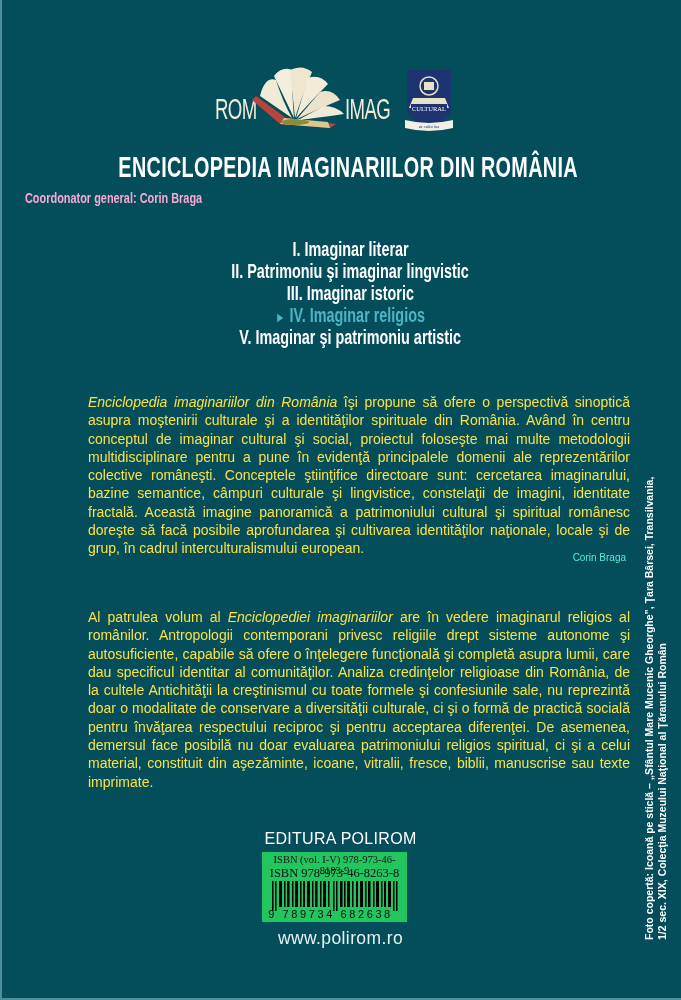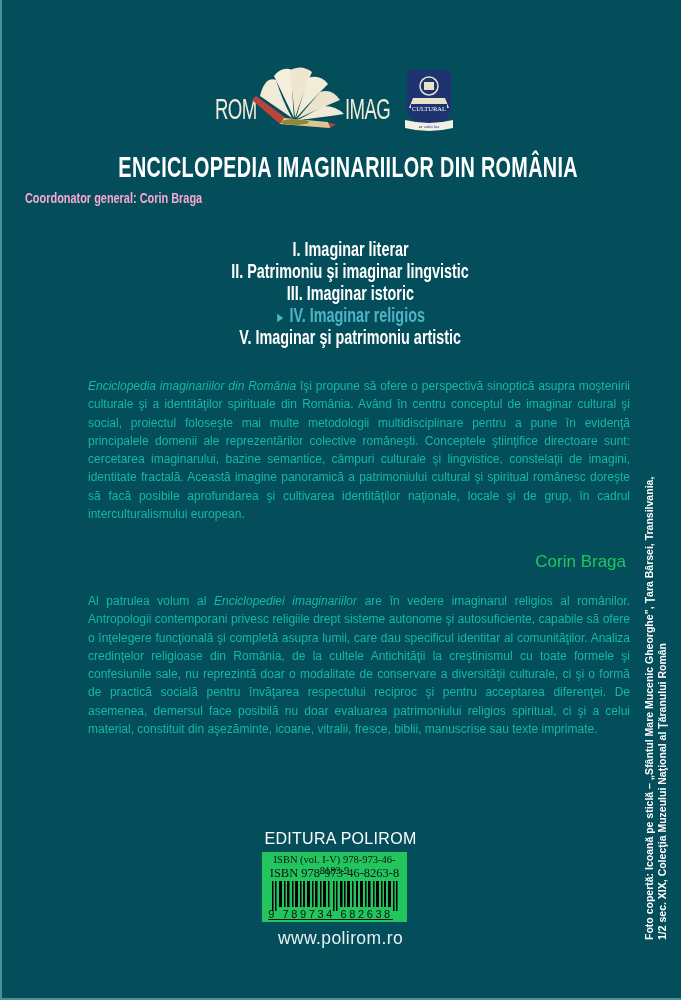--- a/index.html
+++ b/index.html
@@ -45,47 +45,48 @@
     .volume {
       color: #ffffff; font-weight: bold; font-size: 20px; line-height: 22px; height: 22px; padding-left: 20px;
     }
     .volume span.inner { display: inline-block; transform: scaleX(0.72); transform-origin: center; white-space: nowrap; }
     .volume.active { color: #4fb3c6; }
     .volume .arrow { font-size: 14px; margin-right: 6px; }
 
     
     .para {
       position: absolute; left: 88px; width: 542px;
-      color: #14b8a6; font-size: 12px; line-height: 18.3px;
+      color: #fde047; font-size: 14px; line-height: 18.3px;
       text-align: justify;
+      margin-top: 16px;
     }
     .para1 { top: 377px; }
     .para2 { top: 592px; }
     .para em { font-style: italic; }
     .signature {
       position: absolute; top: 552px; right: 55px;
-      color: #22c55e; font-size: 17px;
+      color: #5eead4; font-size: 10px;
     }
 
     
     .publisher {
       position: absolute; top: 830px; left: 0; width: 681px; text-align: center;
       color: #ffffff; font-weight: normal; font-size: 16px; letter-spacing: 0.3px;
     }
     .isbn-box {
       position: absolute; left: 262px; top: 852px; width: 145px; height: 70px;
       background: #22c55e; color: #111;
       font-family: "Liberation Serif", serif;
     }
     .isbn-line1 { position: absolute; top: 2px; left: 0; width: 145px; text-align: center; font-size: 10.5px; }
     .isbn-line2 { position: absolute; top: 14px; left: 0; width: 145px; text-align: center; font-size: 12.5px; }
     .barcode { position: absolute; left: 10px; top: 29px; width: 128px; height: 30px; }
     .barcode-digits {
       position: absolute; top: 56px; left: 0; width: 137px; text-align: center;
-      font-family: "Liberation Sans", sans-serif; font-size: 11px; letter-spacing: 2.6px; text-decoration: underline;
+      font-family: "Liberation Sans", sans-serif; font-size: 11px; letter-spacing: 2.6px;
     }
     .website {
       position: absolute; top: 928px; left: 0; width: 681px; text-align: center;
       color: #e6f1f2; font-size: 17.5px; letter-spacing: 0.4px;
     }
 
     
     .credits {
       position: absolute; left: 643px; top: 940px;
       transform: rotate(-90deg); transform-origin: left top;

